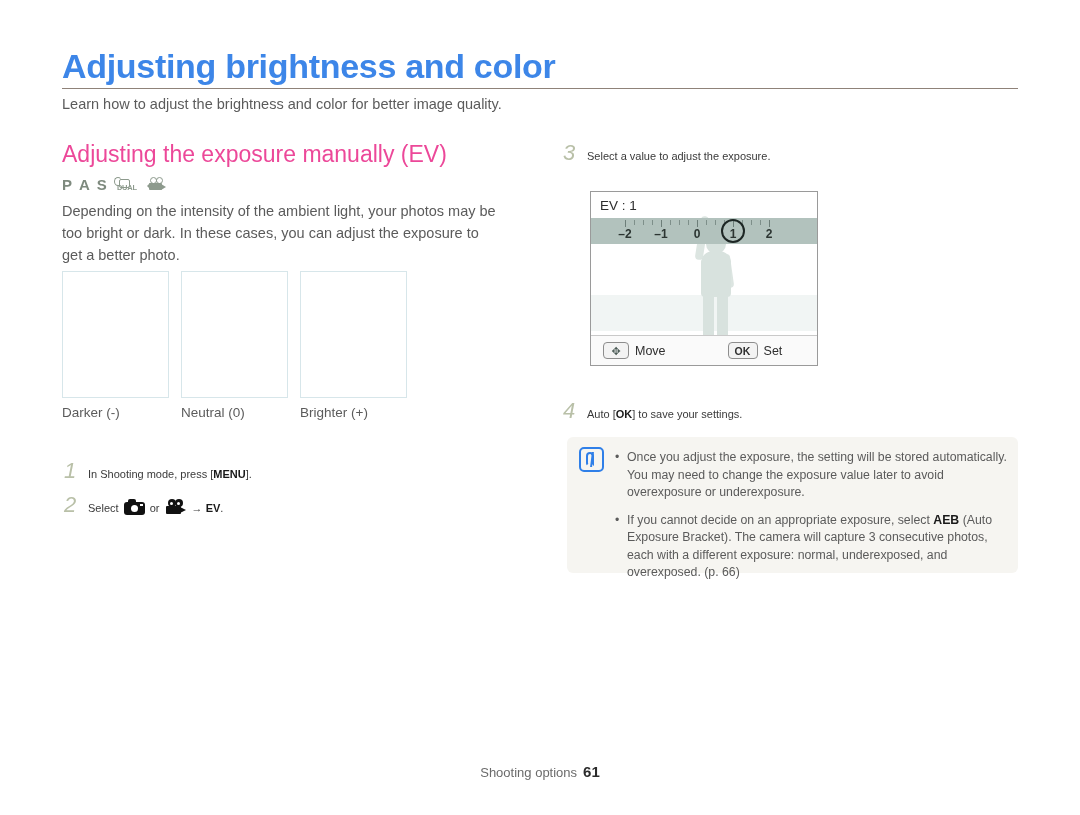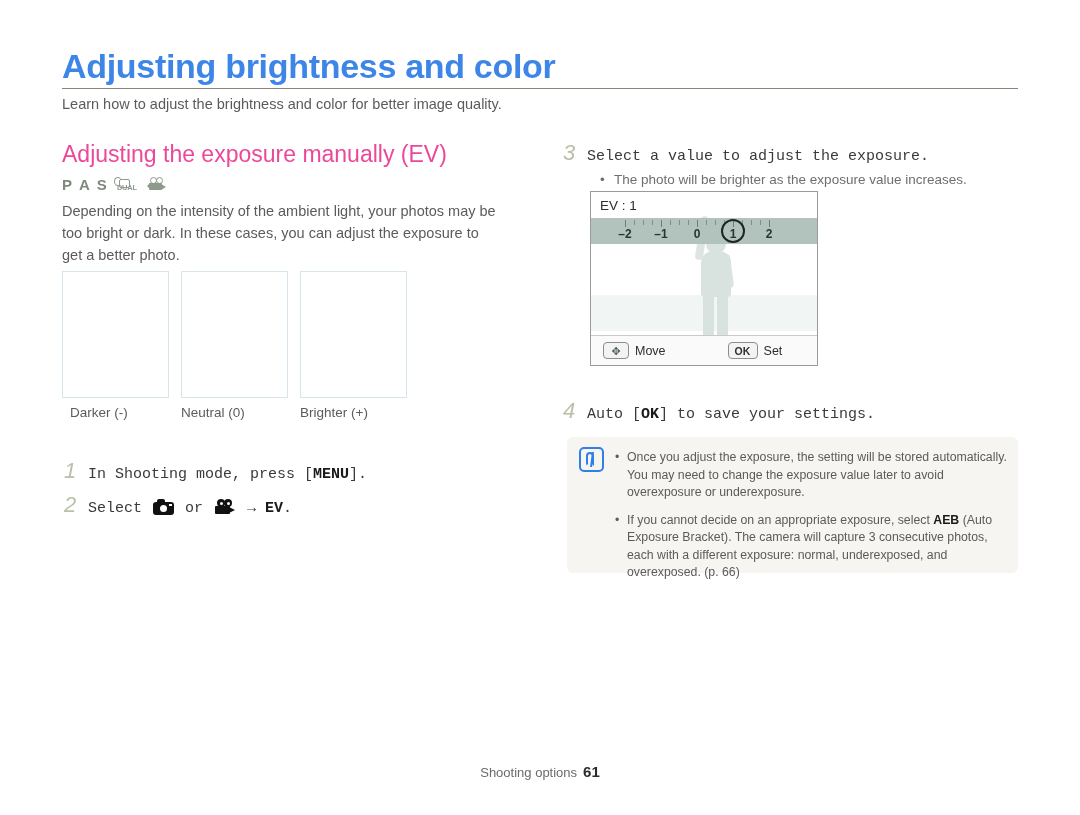--- a/index.html
+++ b/index.html
@@ -132,39 +132,38 @@
   .sample.s1 { left: 0px; }
   .sample.s2 { left: 119px; }
   .sample.s3 { left: 238px; }
   .sample-cap {
     position: absolute;
     top: 134px;
     font-size: 13.5px;
     color: #5b5b5b;
     white-space: nowrap;
   }
-  .sample-cap.c1 { left: 8px; }
+  .sample-cap.c1 { left: 0px; }
   .sample-cap.c2 { left: 119px; }
   .sample-cap.c3 { left: 238px; }
 
   
   .step { position: absolute; display: flex; align-items: baseline; }
   .step-num {
     font-size: 22px;
     color: #b9c0a8;
     font-style: italic;
     width: 24px;
     flex: none;
     line-height: 1;
   }
   .step-text {
-    font-size: 15px;
+    font-size: 11px;
     color: #3a3a3a;
     line-height: 22px;
-    font-family: Liberation Mono, monospace;
   }
   .step-text b { color: #1a1a1a; font-weight: bold; }
 
   .step1 { left: 64px; top: 460px; }
   .step2 { left: 64px; top: 494px; }
 
   .inline-ico { display: inline-block; vertical-align: -3px; margin: 0 2px; }
 
   .ico-cam-blk { position: relative; width: 21px; height: 16px; display: inline-block; }
   .ico-cam-blk .cbody {
@@ -460,21 +459,20 @@
 
   <div class="step step2">
     <span class="step-num">2</span>
     <span class="step-text"><span>Select </span><span class="inline-ico ico-cam-blk"><span class="cbump"></span><span class="cbody"></span><span class="clens"></span><span class="cflash"></span></span><span> or </span><span class="inline-ico ico-mov-blk"><span class="r1"></span><span class="r2"></span><span class="r1i"></span><span class="r2i"></span><span class="mbody"></span><span class="mlens"></span></span><span> → </span><b>EV</b><span>.</span></span>
   </div>
 
   <div class="step step3">
     <span class="step-num">3</span>
     <span class="step-text">Select a value to adjust the exposure.</span>
   </div>
-  <div class="bullet-sub"><span class="dot">•</span><span>The photo will be brighter as the exposure value increases.</span></div>
 
   <div class="lcd">
     <div class="lcd-scene">
       <div class="scene-ground"></div>
       <div class="figure">
         <span class="fig-arm"></span>
         <span class="fig-arm2"></span>
         <span class="fig-head"></span>
         <span class="fig-torso"></span>
         <span class="fig-leg1"></span>

